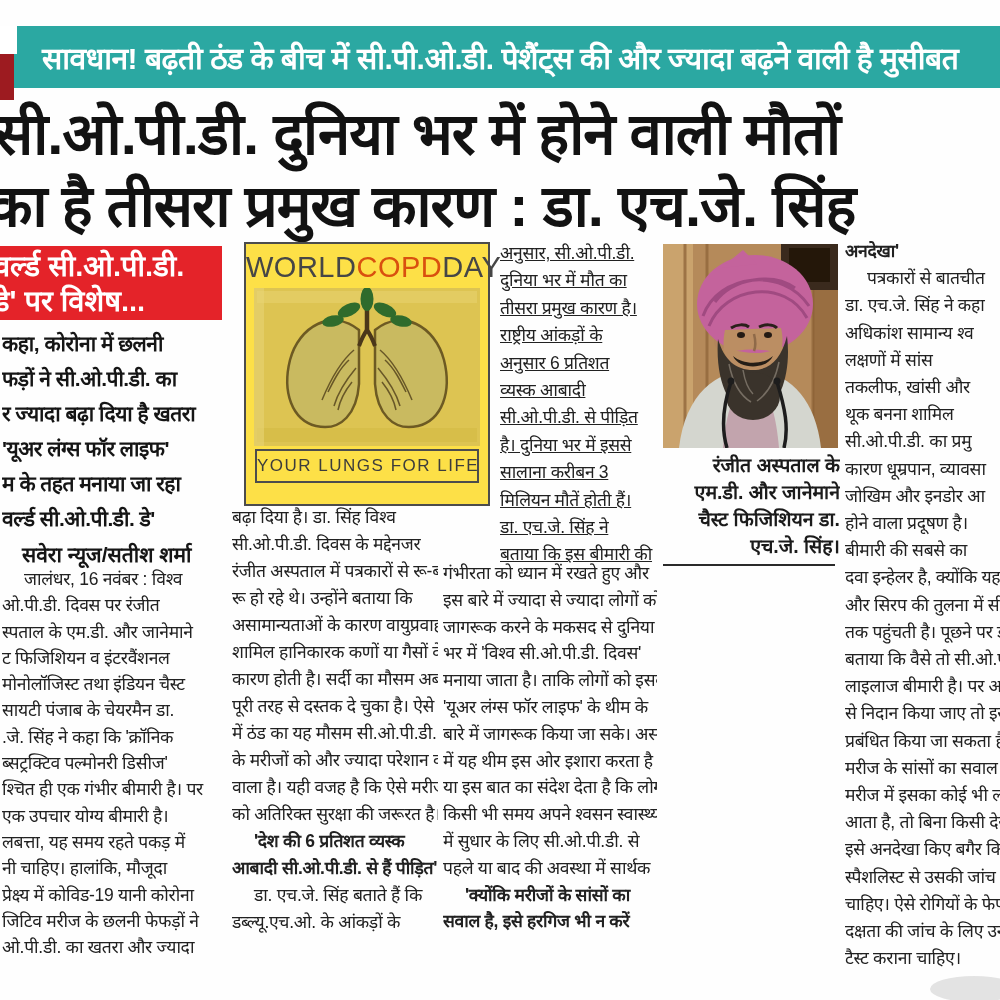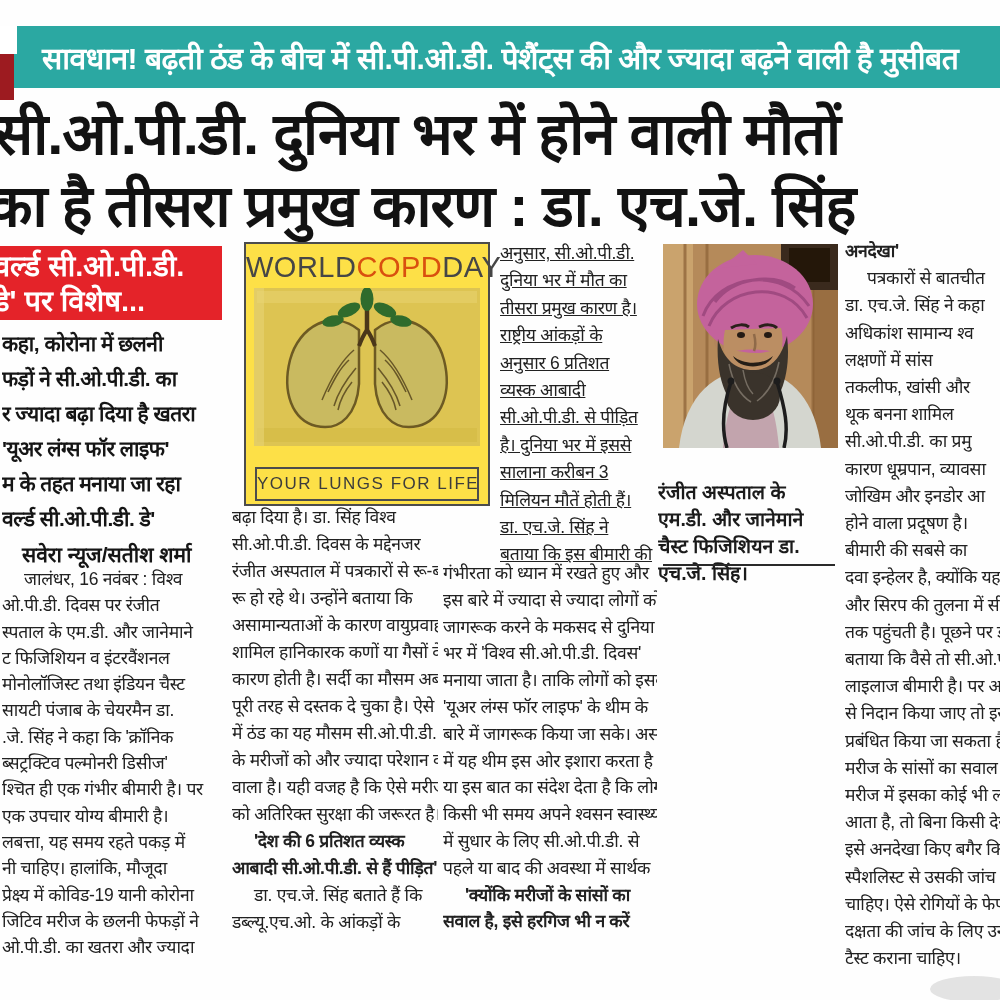--- a/index.html
+++ b/index.html
@@ -40,25 +40,25 @@
   .col3b{left:443px;top:560px;width:214px;}
   .col3b .tl{line-height:26.8px;}
   .col5{left:845px;top:238px;width:215px;}
   .col5 .tl{line-height:27.2px;}
   
   .logo-box{position:absolute;left:244px;top:242px;width:246px;height:264px;background:#fde047;
             border:2px solid #4c4c4c;box-sizing:border-box;text-align:center;}
   .logo-head{margin-top:7px;font-size:29px;letter-spacing:0.5px;white-space:nowrap;color:#464646;}
   .logo-head .copd{color:#d9500f;}
   .logo-art{display:block;margin:4px auto 0 auto;}
-  .logo-tag{margin:21px 9px 0 9px;border:2px solid #4c4c4c;font-size:17px;letter-spacing:1.5px;
+  .logo-tag{margin:3px 9px 0 9px;border:2px solid #4c4c4c;font-size:17px;letter-spacing:1.5px;
             color:#3c3c3c;padding:5px 0;white-space:nowrap;overflow:hidden;}
   
   .photo{position:absolute;left:663px;top:244px;width:175px;height:204px;overflow:hidden;}
-  .caption{position:absolute;left:658px;top:452px;width:182px;text-align:left;margin-top:27px;}
+  .caption{position:absolute;left:658px;top:452px;width:182px;text-align:right;}
   .caption .tl{font-weight:bold;font-size:19.5px;line-height:27px;color:#1b1b1b;}
   .caption-rule{position:absolute;left:663px;top:564px;width:172px;border-top:2px solid #2a2a2a;}
   .smudge{position:absolute;left:930px;top:976px;width:88px;height:26px;background:#cccccc;
           border-radius:50%;opacity:0.55;}
 </style>
 </head>
 <body>
 
 <div class="page">
 

